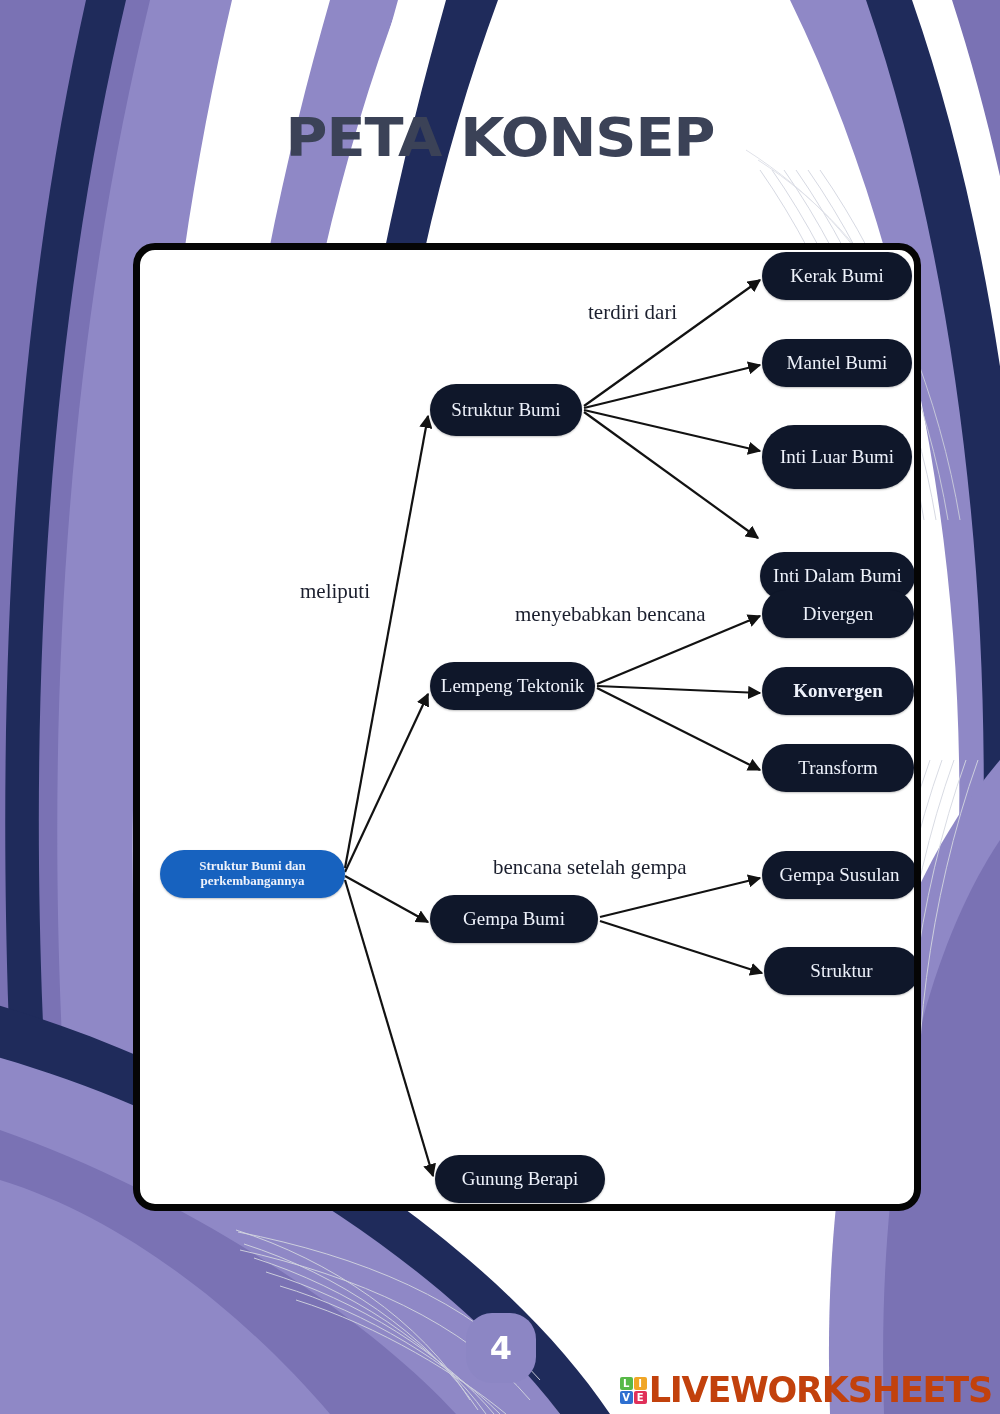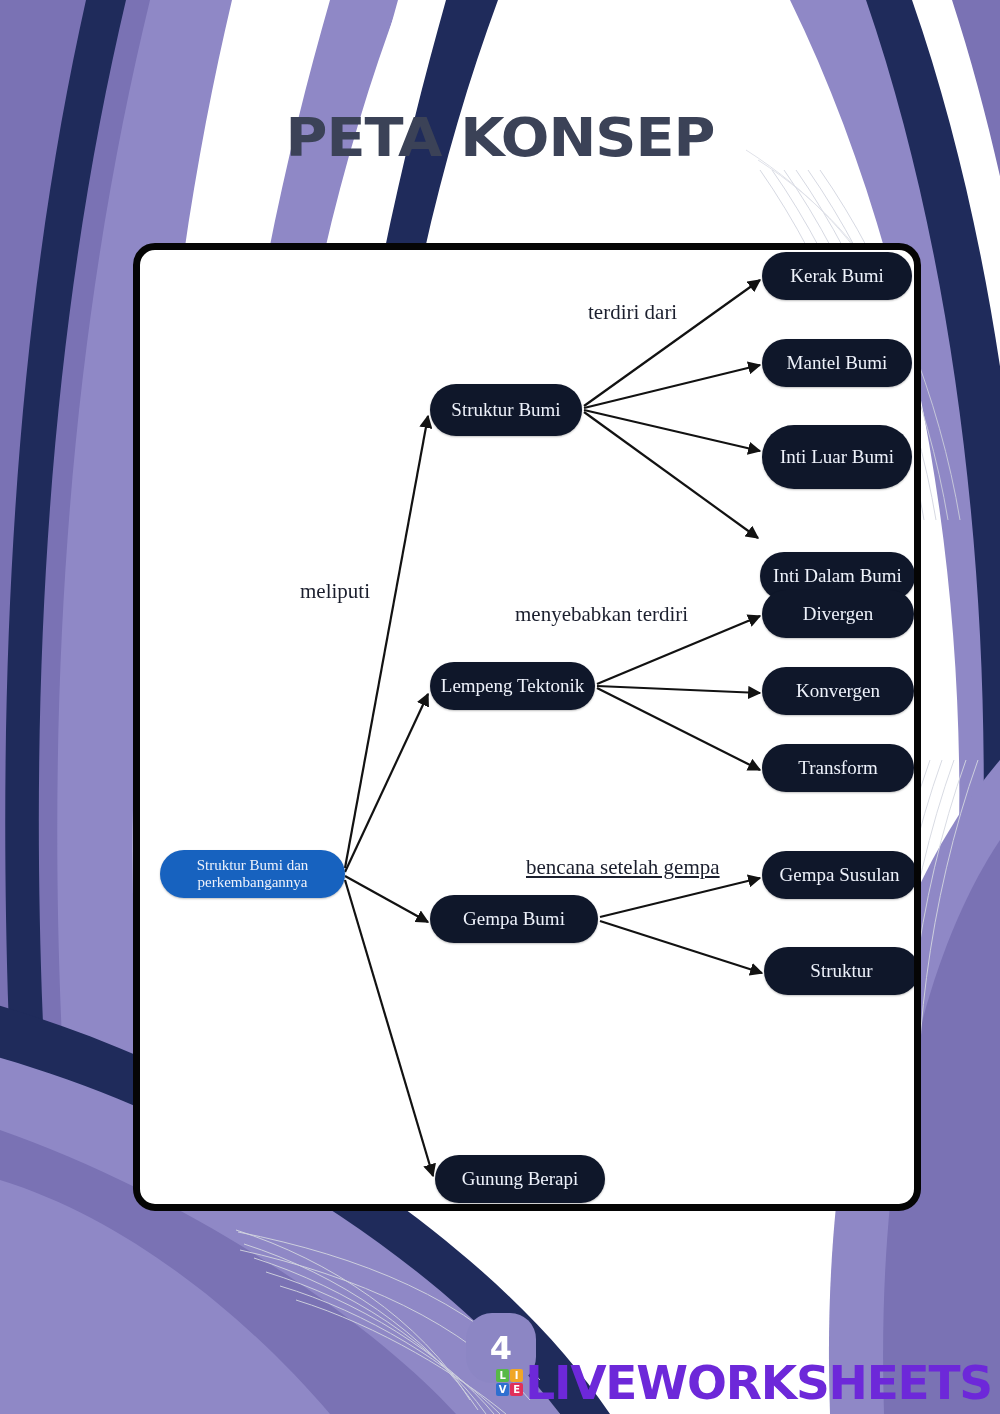--- a/index.html
+++ b/index.html
@@ -73,22 +73,22 @@
     text-align: center;
     font-family: "Liberation Serif", serif;
     font-size: 19px;
     line-height: 1.12;
     padding: 0 10px;
     box-shadow: 0 1px 2px rgba(0,0,0,0.25);
     white-space: pre-line;
   }
   .node.root {
     background: #1762bf;
-    font-size: 15px;
-    font-weight: normal;
+    font-size: 13px;
+    font-weight: bold;
   }
 
   
   .edge-label {
     position: absolute;
     font-family: "Liberation Serif", serif;
     font-size: 21px;
     color: #1b1f2e;
     white-space: nowrap;
   }
@@ -136,23 +136,23 @@
     color: #ffffff;
     border-radius: 2px;
   }
   .lw-l { background: #57b947; }
   .lw-i { background: #f0a626; }
   .lw-v { background: #2e6fd0; }
   .lw-e { background: #e0305a; }
   #lw-word {
     font-family: "DejaVu Sans", sans-serif;
     font-weight: bold;
-    font-size: 47px;
+    font-size: 35px;
     letter-spacing: -1.2px;
-    color: #6d28d9;
+    color: #c2410c;
   }
 </style>
 </head>
 <body>
 
 <div id="page">
 
   <svg id="bg-decor" viewBox="0 0 1000 1414" preserveAspectRatio="none">
 
     <path d="M0,0 L258,0 C160,320 80,760 176,1414 L0,1414 Z" fill="#8f88c6"></path>
@@ -243,29 +243,29 @@
 perkembangannya</div>
     <div class="node" style="left: 290px; top: 134px; width: 152px; height: 52px; text-align: right;">Struktur Bumi</div>
     <div class="node" style="left: 290px; top: 412px; width: 165px; height: 48px;">Lempeng Tektonik</div>
     <div class="node" style="left: 290px; top: 645px; width: 168px; height: 48px;">Gempa Bumi</div>
     <div class="node" style="left: 295px; top: 905px; width: 170px; height: 48px;">Gunung Berapi</div>
     <div class="node" style="left: 622px; top: 2px; width: 150px; height: 48px;">Kerak Bumi</div>
     <div class="node" style="left: 622px; top: 89px; width: 150px; height: 48px;">Mantel Bumi</div>
     <div class="node" style="left: 622px; top: 175px; width: 150px; height: 64px;">Inti Luar Bumi</div>
     <div class="node" style="left: 620px; top: 262px; width: 155px; height: 48px; margin-top: 40px;">Inti Dalam Bumi</div>
     <div class="node" style="left: 622px; top: 340px; width: 152px; height: 48px;">Divergen</div>
-    <div class="node" style="left: 622px; top: 417px; width: 152px; height: 48px;">Konvergen</div>
+    <div class="node" style="left: 622px; top: 417px; width: 152px; height: 48px; font-weight: bold;">Konvergen</div>
     <div class="node" style="left: 622px; top: 494px; width: 152px; height: 48px;">Transform</div>
     <div class="node" style="left: 622px; top: 601px; width: 155px; height: 48px;">Gempa Susulan</div>
     <div class="node" style="left: 624px; top: 697px; width: 155px; height: 48px;">Struktur</div>
 
     <div class="edge-label" style="left: 448px; top: 50px;">terdiri dari</div>
     <div class="edge-label" style="left: 160px; top: 329px;">meliputi</div>
-    <div class="edge-label" style="left: 375px; top: 352px;">menyebabkan terdiri</div>
-    <div class="edge-label" style="left: 386px; top: 605px; text-decoration: underline;">bencana setelah gempa</div>
+    <div class="edge-label" style="left: 375px; top: 352px;">menyebabkan bencana</div>
+    <div class="edge-label" style="left: 353px; top: 605px;">bencana setelah gempa</div>
   </div>
 
   <div id="page-number">4</div>
 
   <div id="lw-logo">
     <div id="lw-grid">
       <span class="lw-l">L</span>
       <span class="lw-i">I</span>
       <span class="lw-v">V</span>
       <span class="lw-e">E</span>

